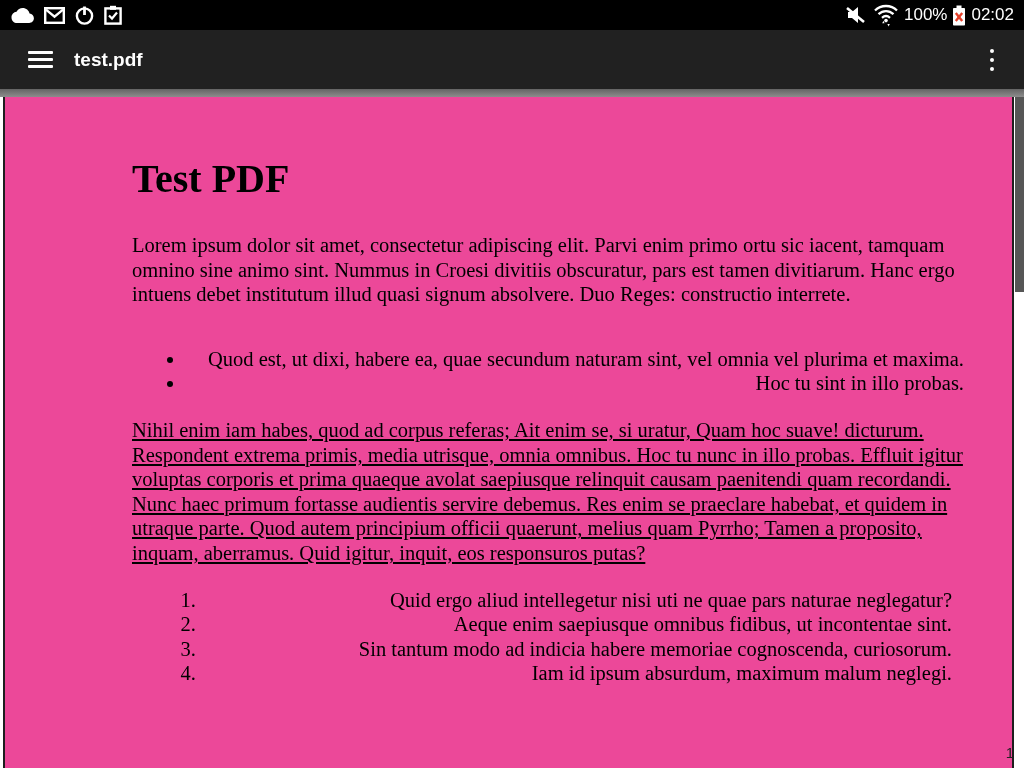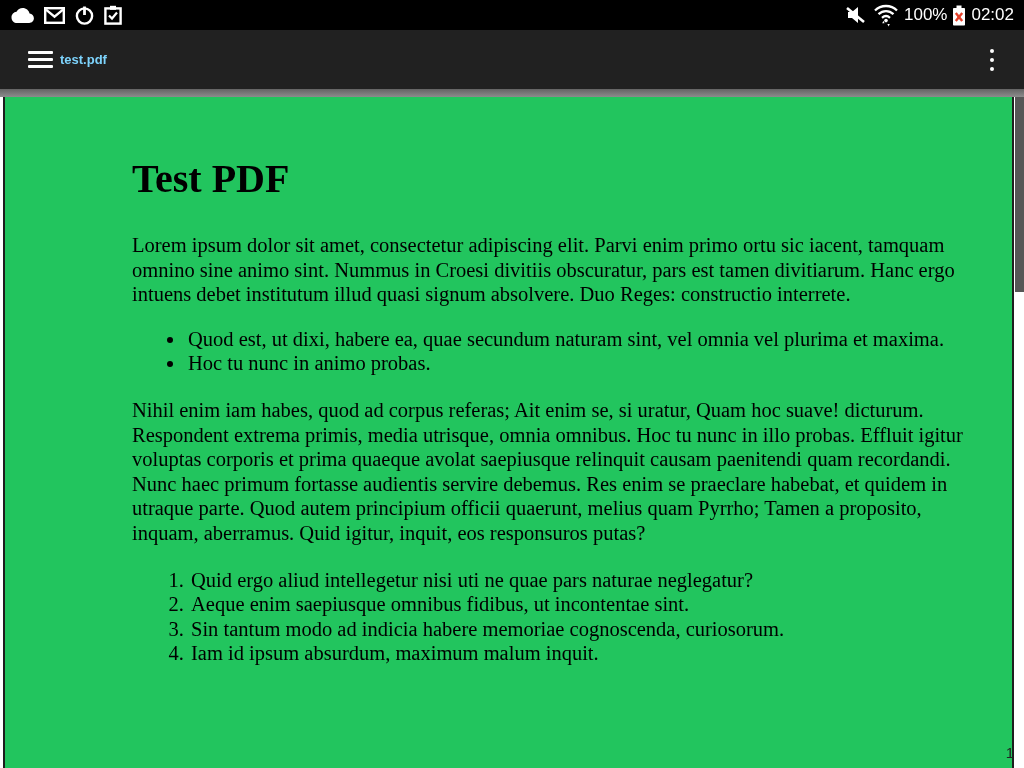--- a/index.html
+++ b/index.html
@@ -28,63 +28,63 @@
   
   .app-bar {
     position: absolute; top: 30px; left: 0; right: 0; height: 59px;
     background: #212121;
     display: flex; align-items: center;
     padding: 0 12px 0 28px; box-sizing: border-box;
   }
   .hamburger { width: 25px; display: flex; flex-direction: column; gap: 4px; cursor: pointer; }
   .hamburger span { display: block; height: 3px; background: #fff; border-radius: 1px; }
   .app-title {
-    margin-left: 7px;
-    color: #7dd3fc; font-size: 13px; font-weight: bold;
+    margin-left: 21px;
+    color: #ffffff; font-size: 19px; font-weight: bold;
     font-family: "Liberation Sans", sans-serif;
   }
   .overflow-btn {
     margin-left: auto;
     width: 40px; height: 40px;
     display: flex; flex-direction: column; align-items: center; justify-content: center; gap: 5px;
     cursor: pointer;
   }
   .overflow-btn i { width: 4px; height: 4px; background: #fff; border-radius: 50%; }
 
   
   .viewer-strip {
     position: absolute; top: 89px; left: 0; right: 0; height: 8px;
     background: linear-gradient(#646464, #8c8c8c);
   }
 
   
   .pdf-page {
     position: absolute; top: 97px; left: 3px; bottom: 0;
     width: 1007px;
-    background: #22c55e;
+    background: #ec4899;
     border-left: 2px solid #1e1e1e;
     border-right: 2px solid #1e1e1e;
   }
   .doc-content {
     padding: 60px 0 0 127px;
     width: 832px;
     font-family: "Liberation Serif", serif;
     font-size: 20.5px; line-height: 24.6px;
     color: #000;
   }
   .doc-content h1 {
     font-size: 40px; line-height: 44px; font-weight: bold;
     margin: 0 0 32px 0;
     font-family: "Liberation Serif", serif;
   }
-  .doc-content p.p1 { margin: 0 0 20px 0; }
-  .doc-content p.p2 { margin: 0 0 22px 0; }
+  .doc-content p.p1 { margin: 0 0 40px 0; }
+  .doc-content p.p2 { margin: 0 0 22px 0; text-decoration: underline; }
   .doc-content ul { margin: 0 0 22px 0; padding-left: 54px; }
-  .doc-content ol { margin: 0; padding-left: 57px; }
-  .doc-content li { padding-left: 2px; }
+  .doc-content ol { margin: 12px; padding-left: 57px; }
+  .doc-content li { padding-left: 2px; text-align: right; }
 
   
   .scroll-thumb {
     position: absolute; top: 97px; right: 0;
     width: 9px; height: 195px;
     background: #565656;
   }
   .page-number {
     position: absolute; right: 10px; bottom: 7px;
     font-family: "Liberation Sans", sans-serif;
@@ -166,26 +166,26 @@
 </div>
 
 <div class="viewer-strip"></div>
 
 <div class="pdf-page">
   <div class="doc-content">
     <h1>Test PDF</h1>
     <p class="p1">Lorem ipsum dolor sit amet, consectetur adipiscing elit. Parvi enim primo ortu sic iacent, tamquam omnino sine animo sint. Nummus in Croesi divitiis obscuratur, pars est tamen divitiarum. Hanc ergo intuens debet institutum illud quasi signum absolvere. Duo Reges: constructio interrete.</p>
     <ul>
       <li>Quod est, ut dixi, habere ea, quae secundum naturam sint, vel omnia vel plurima et maxima.</li>
-      <li>Hoc tu nunc in animo probas.</li>
+      <li>Hoc tu sint in illo probas.</li>
     </ul>
     <p class="p2">Nihil enim iam habes, quod ad corpus referas; Ait enim se, si uratur, Quam hoc suave! dicturum. Respondent extrema primis, media utrisque, omnia omnibus. Hoc tu nunc in illo probas. Effluit igitur voluptas corporis et prima quaeque avolat saepiusque relinquit causam paenitendi quam recordandi. Nunc haec primum fortasse audientis servire debemus. Res enim se praeclare habebat, et quidem in utraque parte. Quod autem principium officii quaerunt, melius quam Pyrrho; Tamen a proposito, inquam, aberramus. Quid igitur, inquit, eos responsuros putas?</p>
     <ol>
       <li>Quid ergo aliud intellegetur nisi uti ne quae pars naturae neglegatur?</li>
       <li>Aeque enim saepiusque omnibus fidibus, ut incontentae sint.</li>
       <li>Sin tantum modo ad indicia habere memoriae cognoscenda, curiosorum.</li>
-      <li>Iam id ipsum absurdum, maximum malum inquit.</li>
+      <li>Iam id ipsum absurdum, maximum malum neglegi.</li>
     </ol>
   </div>
 </div>
 
 <div class="scroll-thumb"></div>
 <div class="page-number">1</div>
 
 </body></html>

